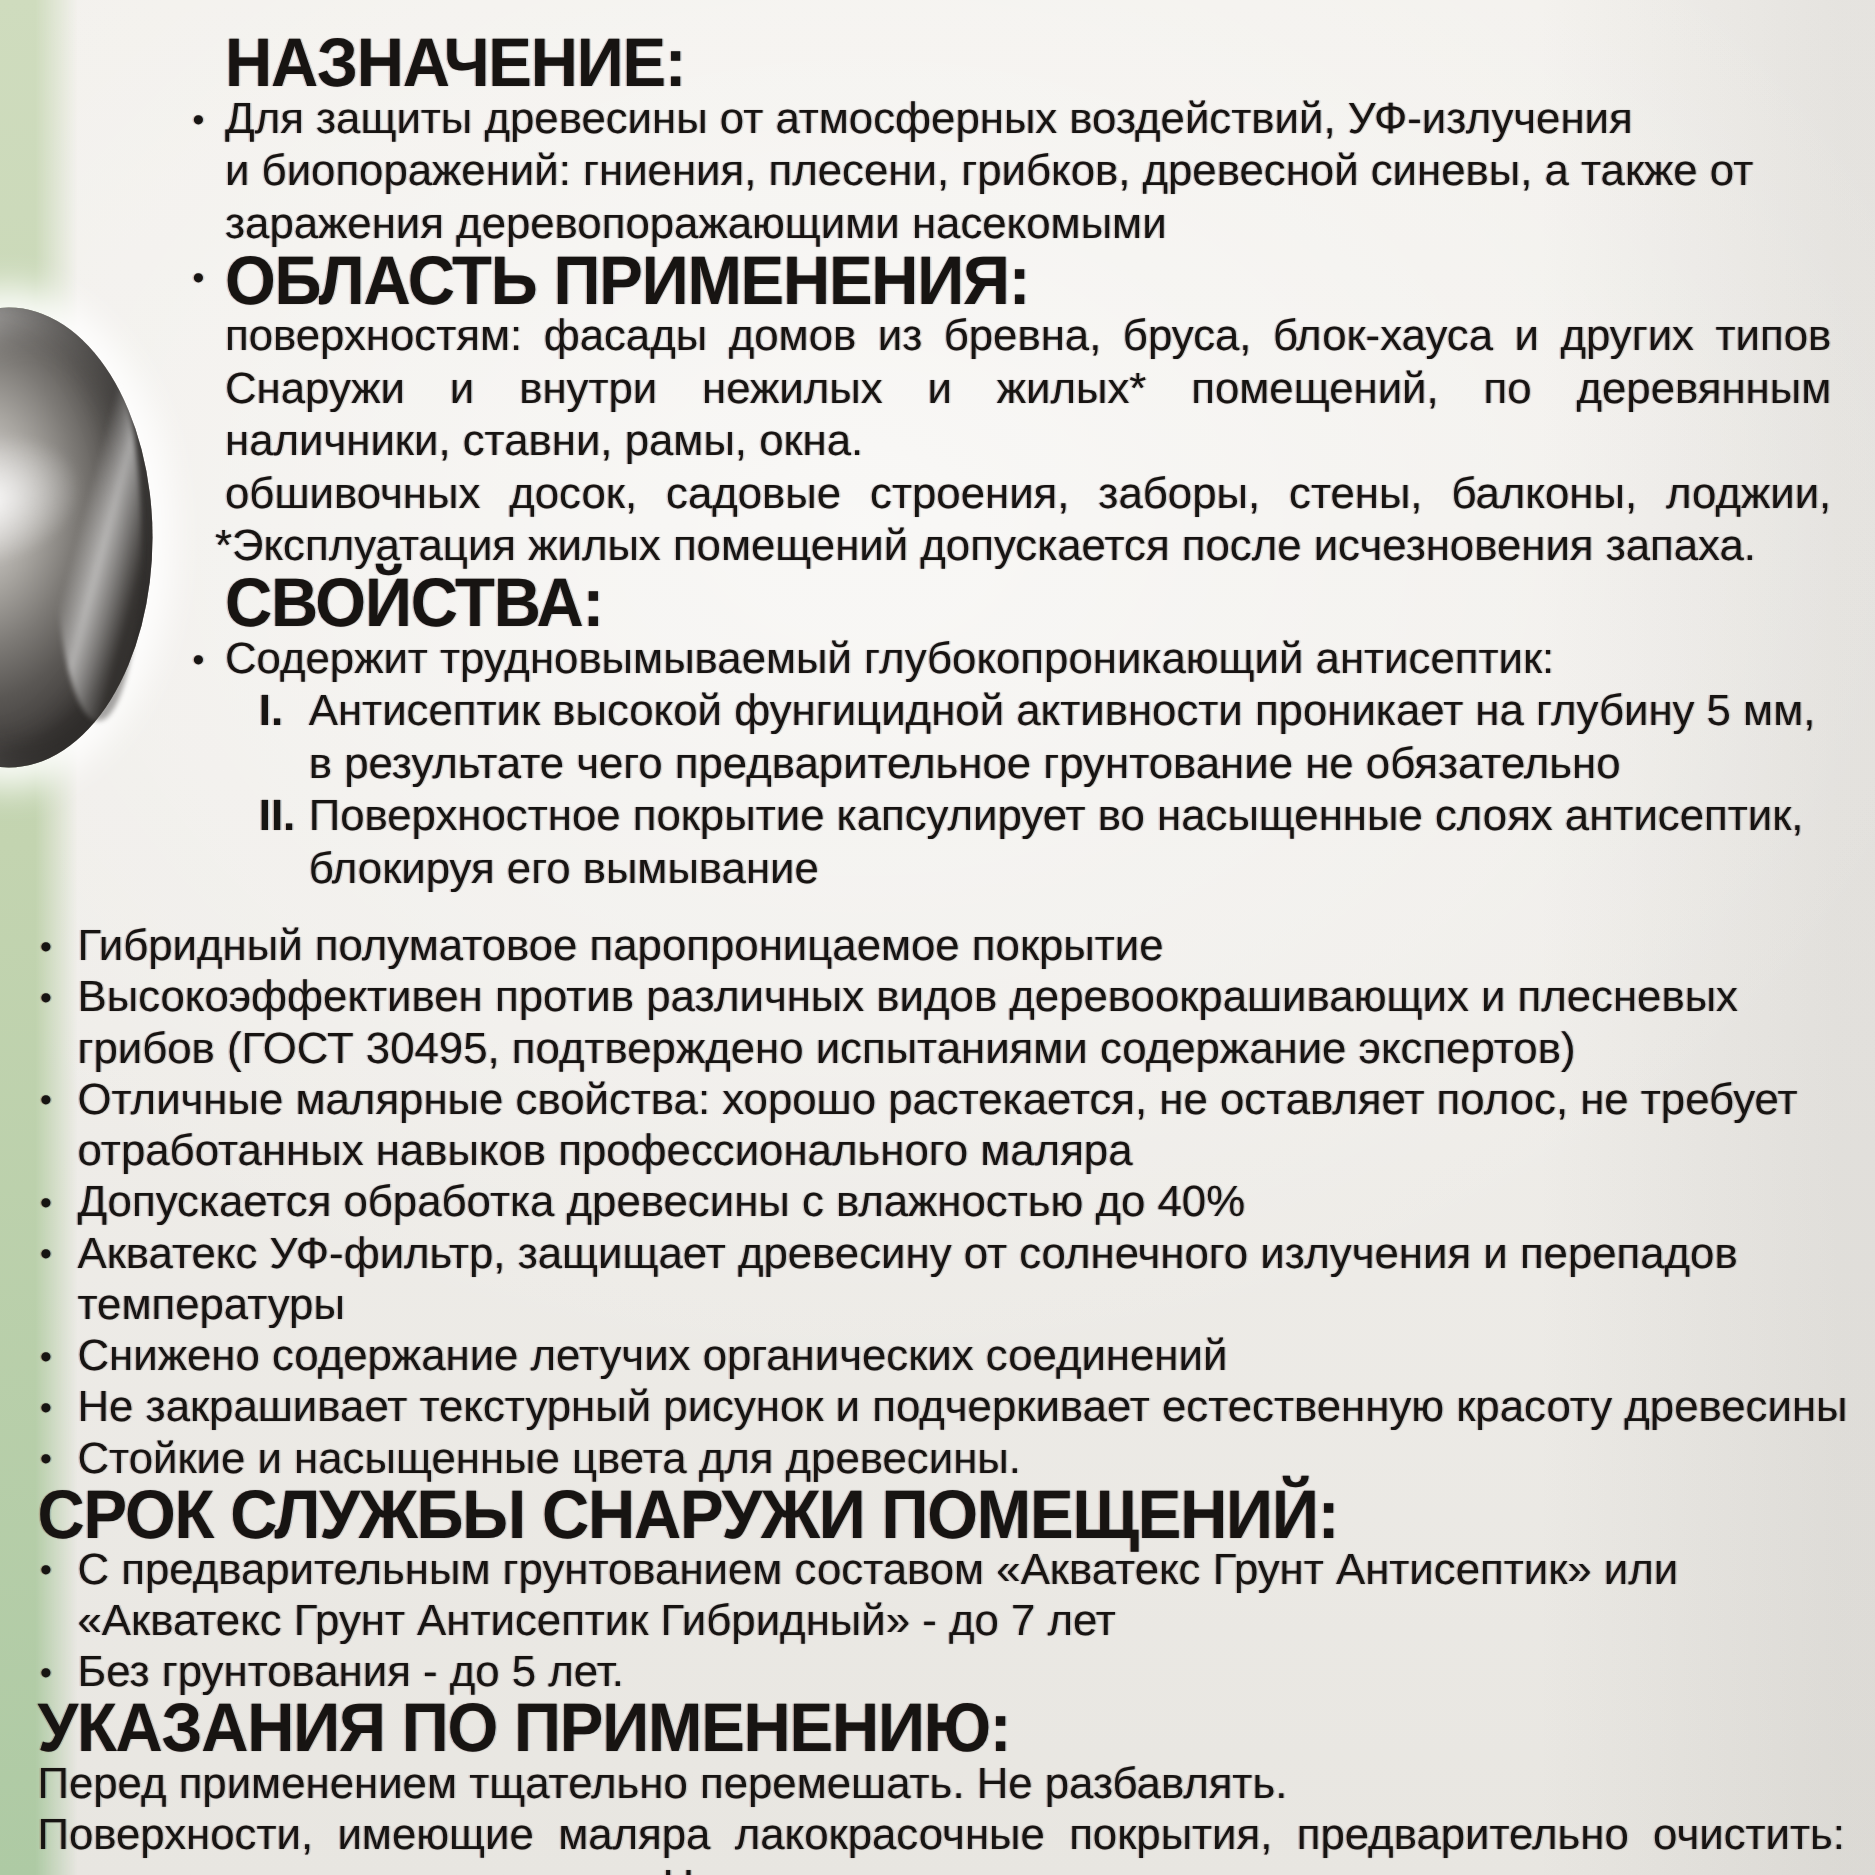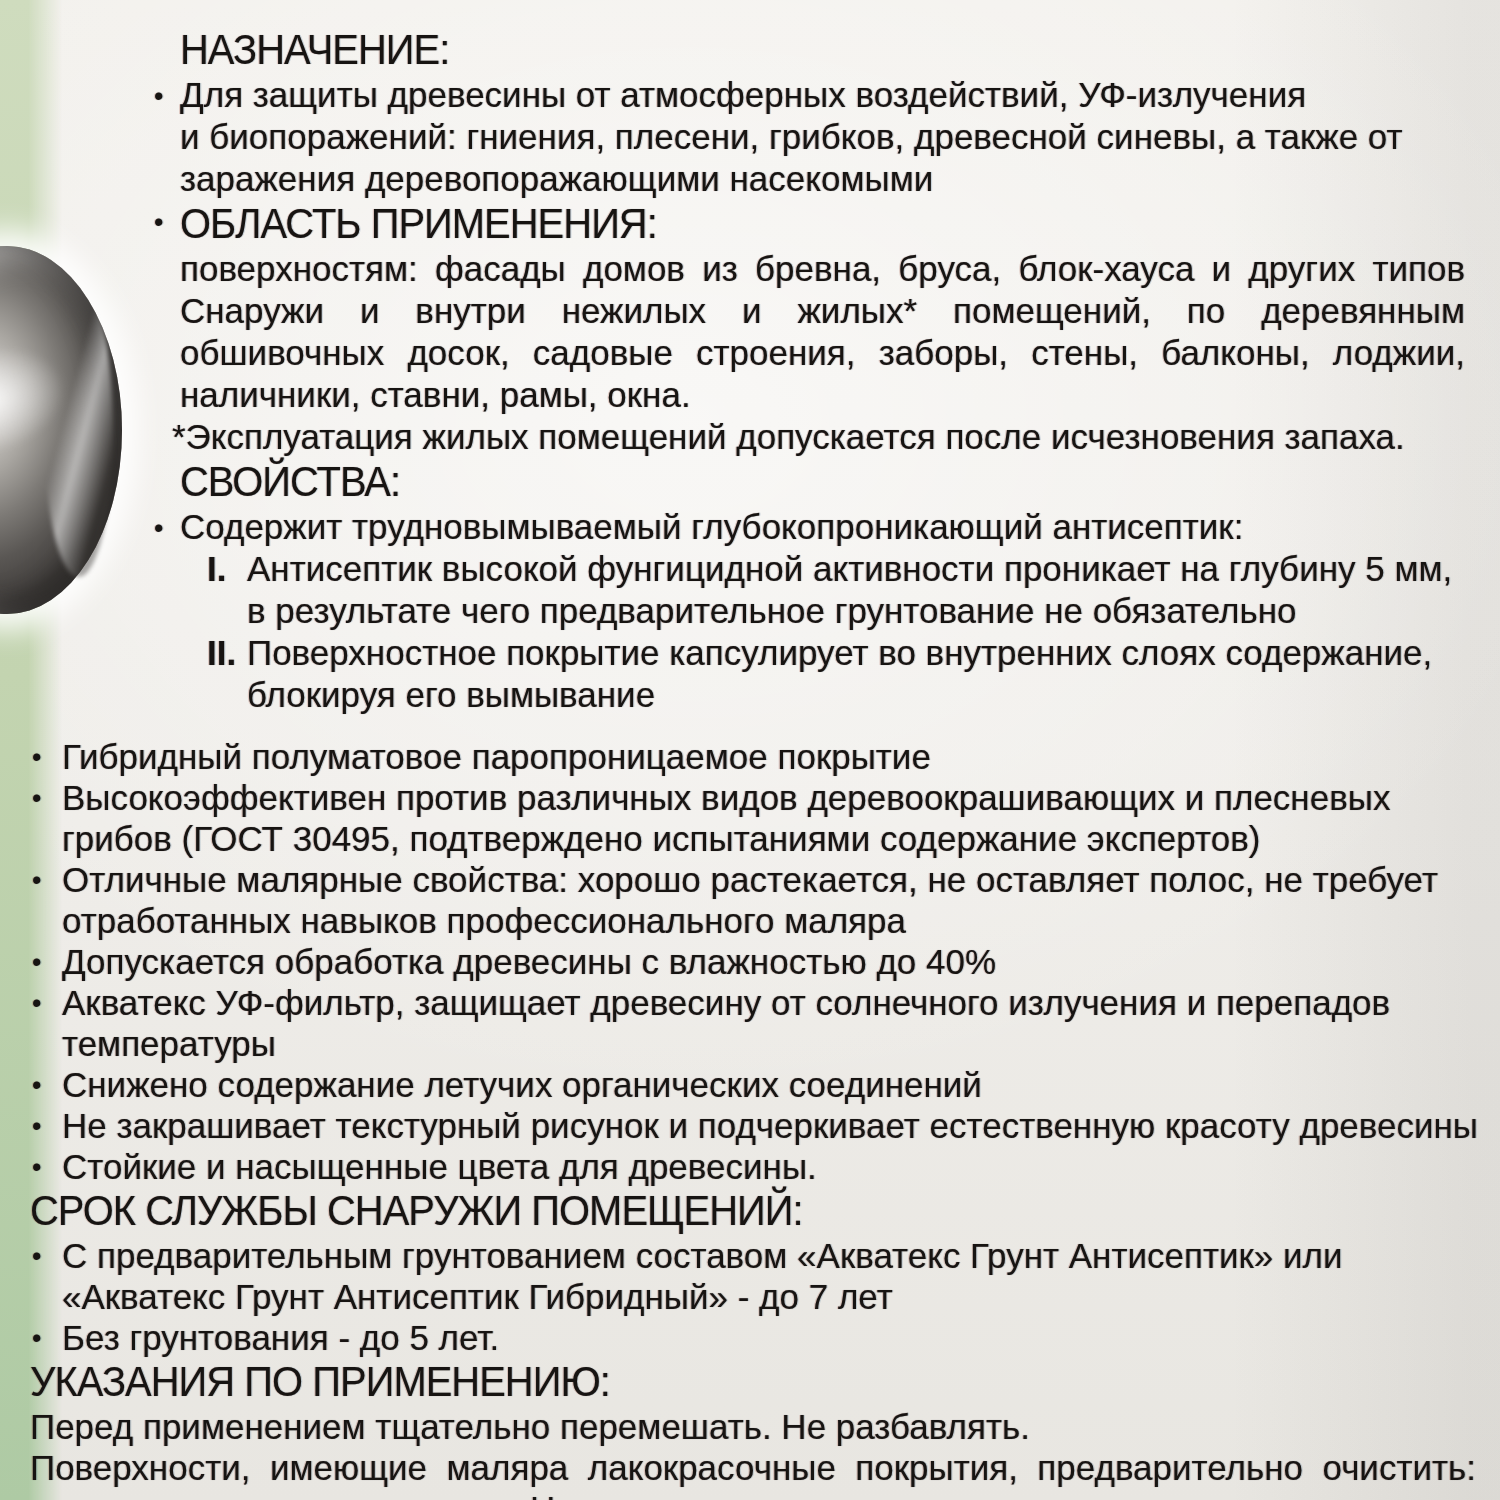--- a/index.html
+++ b/index.html
@@ -47,21 +47,21 @@
   }
 
   .ink{color:#171412;
        text-shadow:1.2px 0 0 rgba(20,80,130,.16), -1.2px 0 0 rgba(150,45,20,.18), 0 0 1px rgba(25,18,12,.35);}
 
   .blockA{position:absolute;left:180px;top:26px;width:1285px;}
   .blockB{position:absolute;left:30px;top:736px;width:1446px;}
 
   .ln{line-height:42px;font-size:35px;white-space:nowrap;}
   .blockB .ln{line-height:41px;}
-  .hd{line-height:48px;font-size:42px;font-weight:400;letter-spacing:-1px;white-space:nowrap;}
+  .hd{line-height:48px;font-size:55px;font-weight:700;letter-spacing:-1px;white-space:nowrap;}
   .hd .hx{display:inline-block;transform:scaleX(.95);transform-origin:left center;}
 
   .jl{white-space:normal;text-align:justify;text-align-last:justify;}
 
   .bullA{position:relative;}
   .bullA .mk{position:absolute;left:-26px;top:1px;font-size:27px;}
   .bullB{position:relative;padding-left:32px;}
   .bullB .mk{position:absolute;left:2px;top:1px;font-size:27px;}
 
   .rom{position:relative;margin-left:27px;padding-left:40px;}
@@ -91,38 +91,38 @@
     <div class="ln">и биопоражений: гниения, плесени, грибков, древесной синевы, а также от</div>
     <div class="ln">заражения деревопоражающими насекомыми</div>
     <div class="ln bullA">
       <span class="mk">•</span>
     </div>
 
     <div class="hd"><span class="hx">ОБЛАСТЬ ПРИМЕНЕНИЯ:</span></div>
 
     <div class="ln jl">поверхностям: фасады домов из бревна, бруса, блок-хауса и других типов</div>
     <div class="ln jl">Снаружи и внутри нежилых и жилых* помещений, по деревянным</div>
+    <div class="ln">наличники, ставни, рамы, окна.</div>
     <div class="ln jl">обшивочных досок, садовые строения, заборы, стены, балконы, лоджии,</div>
-    <div class="ln">наличники, ставни, рамы, окна.</div>
     <div class="ln note">*Эксплуатация жилых помещений допускается после исчезновения запаха.</div>
 
     <div class="hd"><span class="hx">СВОЙСТВА:</span></div>
 
     <div class="ln bullA">
       <span class="mk">•</span>
       <span>Содержит трудновымываемый глубокопроникающий антисептик:</span>
     </div>
     <div class="ln rom">
       <span class="mk">I.</span>
       <span>Антисептик высокой фунгицидной активности проникает на глубину 5 мм,</span>
     </div>
     <div class="ln romCont">в результате чего предварительное грунтование не обязательно</div>
     <div class="ln rom">
       <span class="mk">II.</span>
-      <span>Поверхностное покрытие капсулирует во внутренних слоях содержание,</span>
+      <span>Поверхностное покрытие капсулирует во насыщенные слоях антисептик,</span>
     </div>
     <div class="ln romCont">блокируя его вымывание</div>
   </div>
 
   <div class="blockB ink">
 
     <div class="ln bullB">
       <span class="mk">•</span>
       <span>Гибридный полуматовое паропроницаемое покрытие</span>
     </div>

